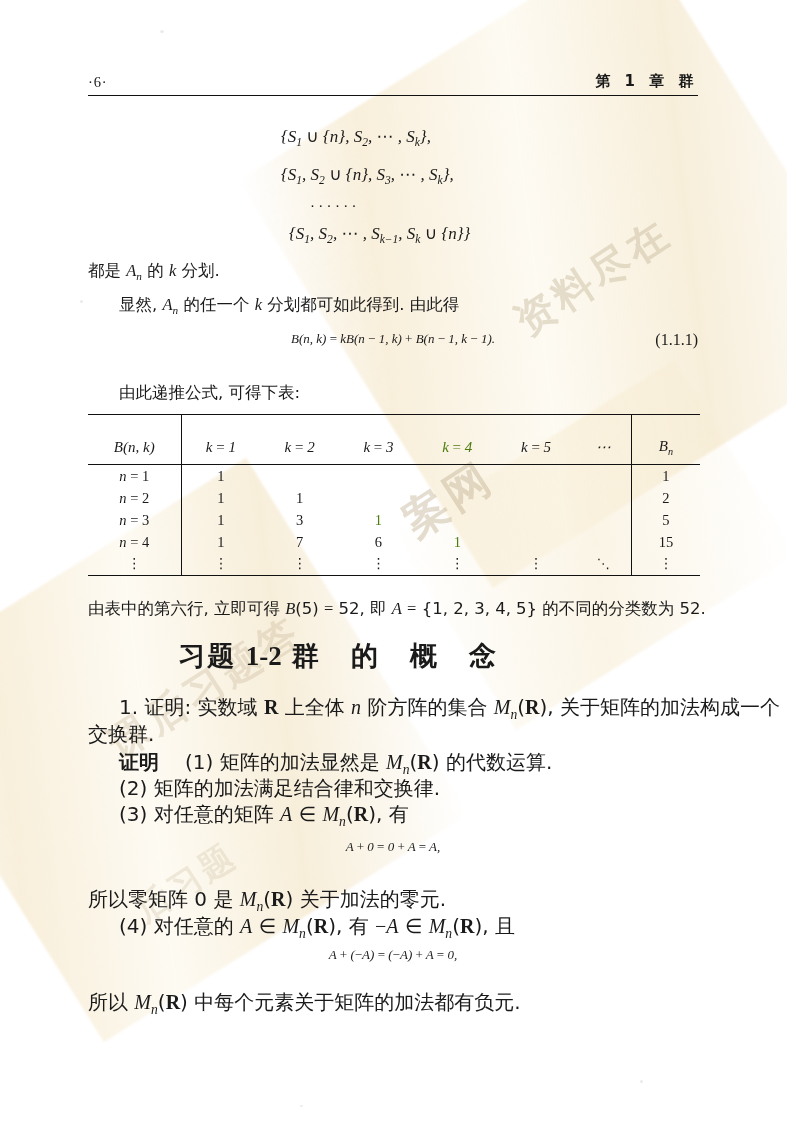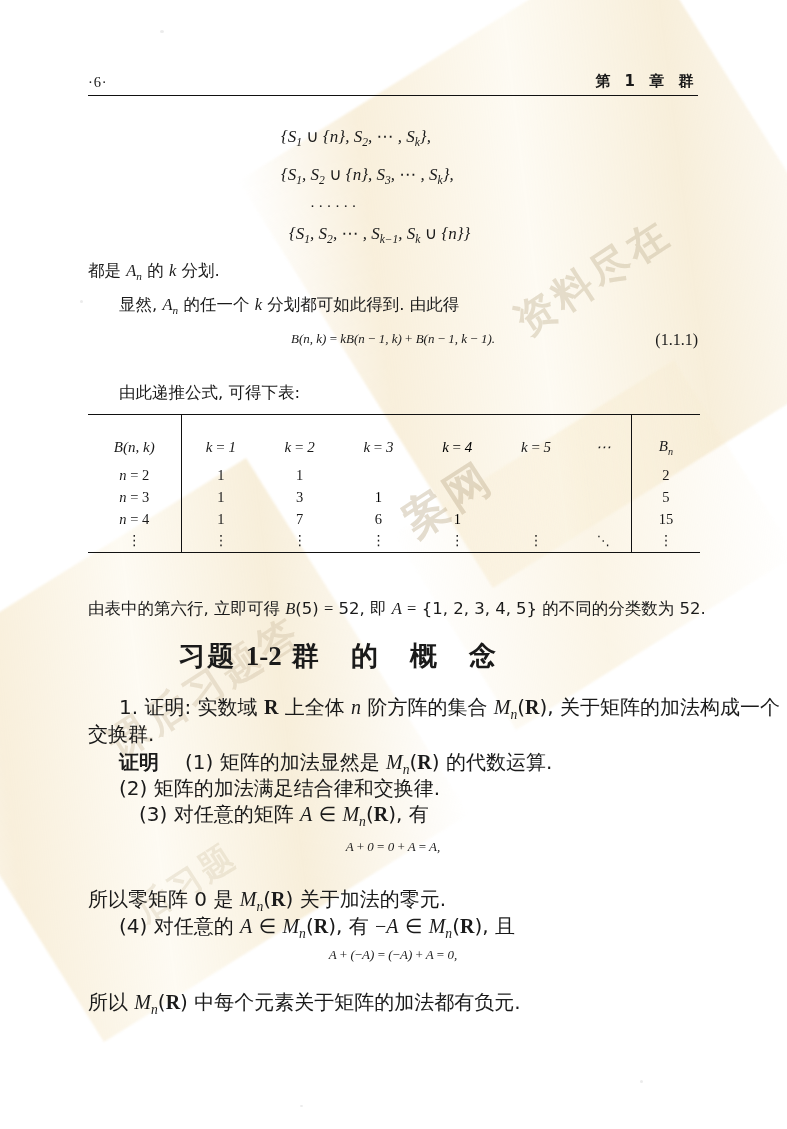--- a/index.html
+++ b/index.html
@@ -89,37 +89,37 @@
   .rule-top{border-top:1.5px solid #111;}
   .rule-mid{border-top:1.1px solid #111;}
   .rule-bot{border-bottom:1.5px solid #111;}
   .vl{border-left:1.2px solid #111;}
   .c-lbl{width:100px;}
   .c-k{width:86px;}
   .c-dots{width:60px;}
   .c-bn{width:74px;}
   .vdots{font-size:14px;line-height:1;letter-spacing:0;}
   .ddots{font-size:13px;}
-  .hl{color:#000000;}
+  .hl{color:#4d7c0f;}
 
   
   .sec{position:absolute;left:0;top:638px;width:686px;text-align:center;
        font-family:"DejaVu Sans","Liberation Sans",sans-serif;
        font-weight:700;font-size:27px;letter-spacing:.06em;}
   .sec .num{font-family:"Liberation Serif",serif;font-weight:700;
             letter-spacing:0;margin:0 10px;}
   .sec .sp{letter-spacing:.42em;}
 
   .body-line{position:absolute;font-size:20px;white-space:nowrap;
              font-family:"DejaVu Sans","Liberation Sans",sans-serif;line-height:1.5;}
   .b1{left:119px;top:692px;}
   .b2{left:88px;top:719px;}
   .b3{left:119px;top:747px;}
   .b4{left:119px;top:773px;}
-  .b5{left:119px;top:799px;margin-left:20px;}
+  .b5{left:119px;top:799px;}
   .b6{left:88px;top:884px;}
   .b7{left:119px;top:911px;}
   .b8{left:88px;top:987px;}
   .lbl-bf{font-weight:700;}
   .gap{display:inline-block;width:26px;}
   .eqA{top:839px;}
   .eqB{top:947px;}
 </style>
 </head>
 <body>
@@ -199,20 +199,30 @@
             <th class="hd c-k">
               <i class="m">k</i> <span class="up">=</span> 5
             </th>
             <th class="hd c-dots">⋯</th>
             <th class="hd c-bn vl">
               <i class="m">B</i><sub><i class="m">n</i></sub>
             </th>
           </tr>
         </thead>
         <tbody>
+          <tr class="rule-mid">
+            <td><i class="m">n</i> <span class="up">=</span> 1</td>
+            <td class="vl">1</td>
+            <td></td>
+            <td></td>
+            <td></td>
+            <td></td>
+            <td></td>
+            <td class="vl">1</td>
+          </tr>
           <tr>
             <td><i class="m">n</i> <span class="up">=</span> 2</td>
             <td class="vl">1</td>
             <td>1</td>
             <td></td>
             <td></td>
             <td></td>
             <td></td>
             <td class="vl">2</td>
           </tr>

